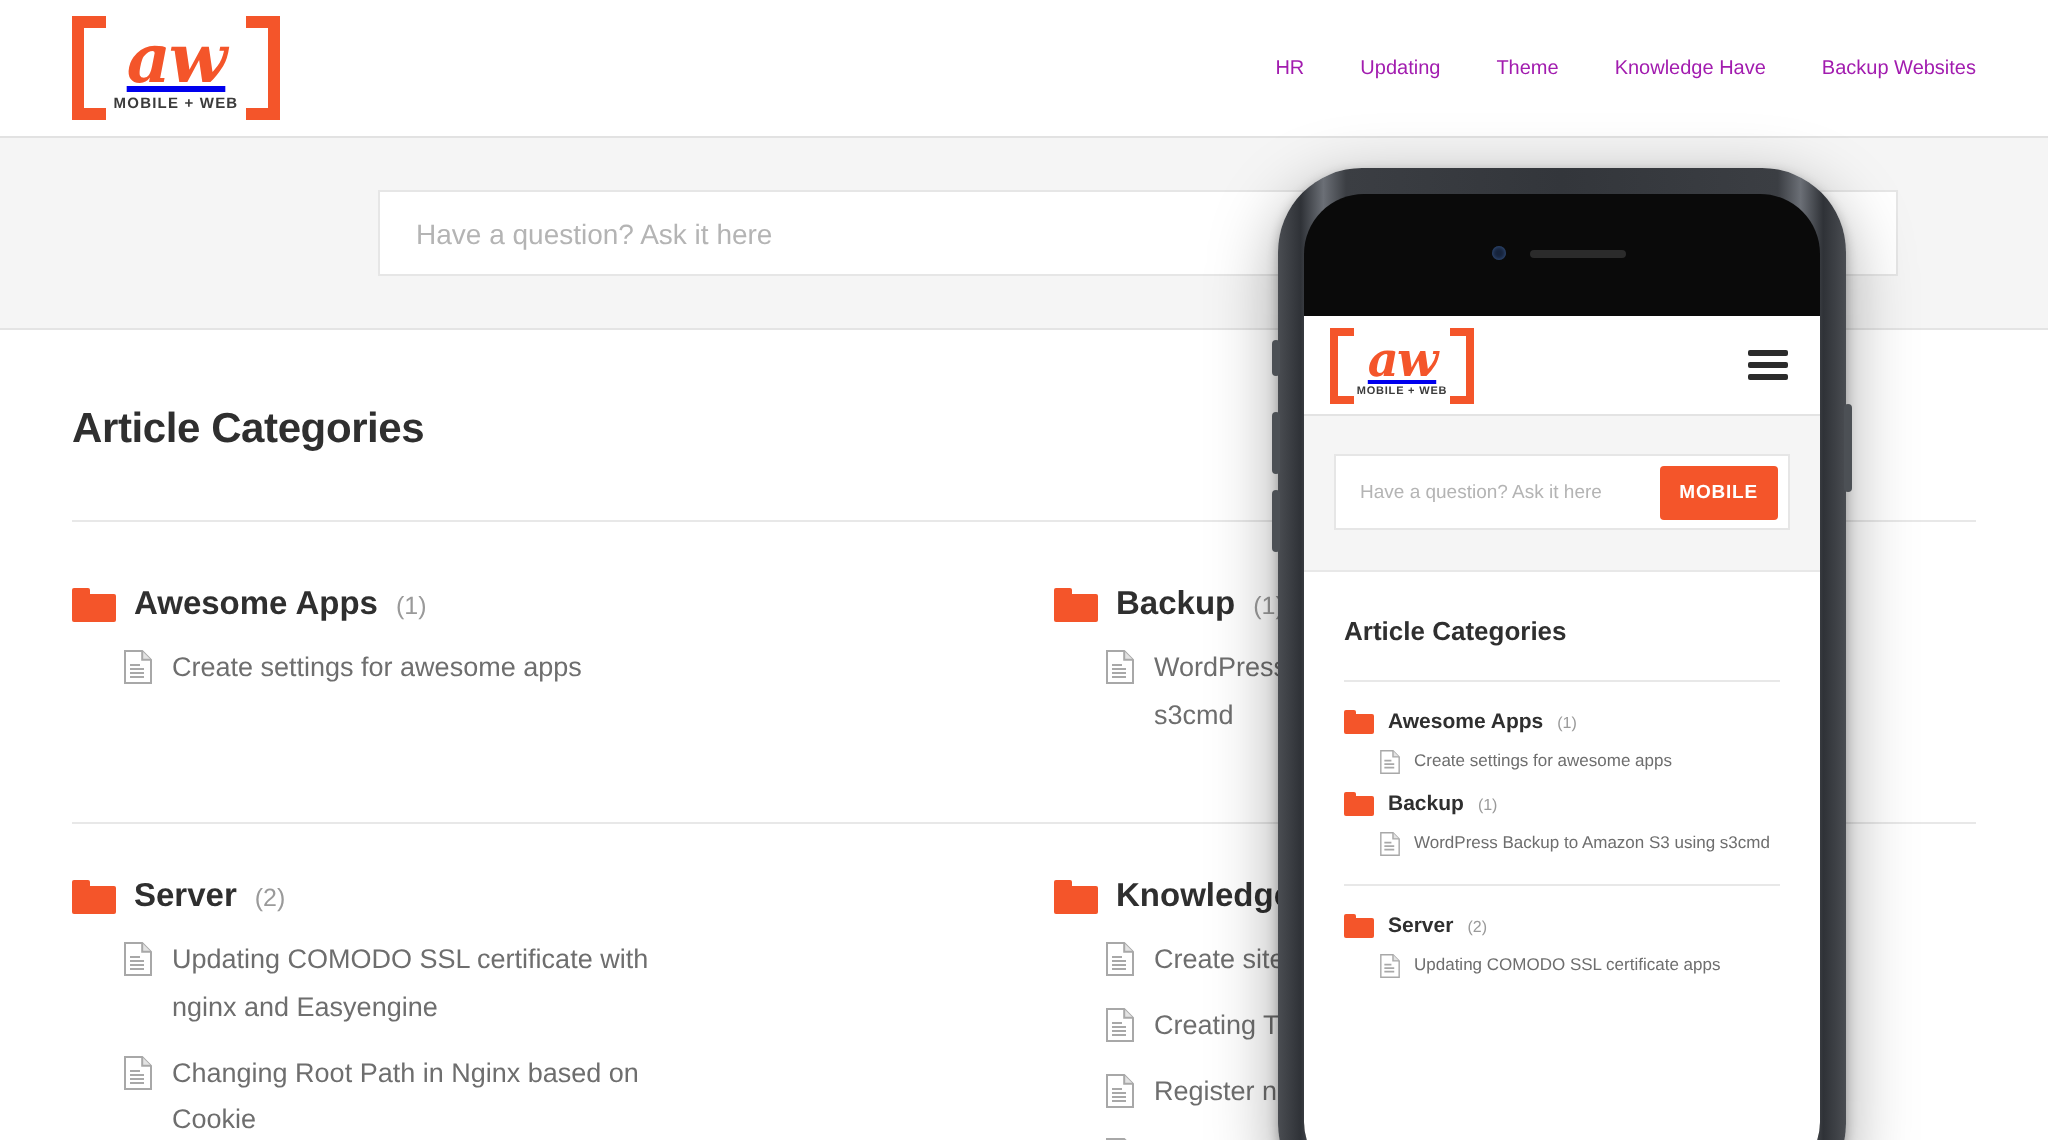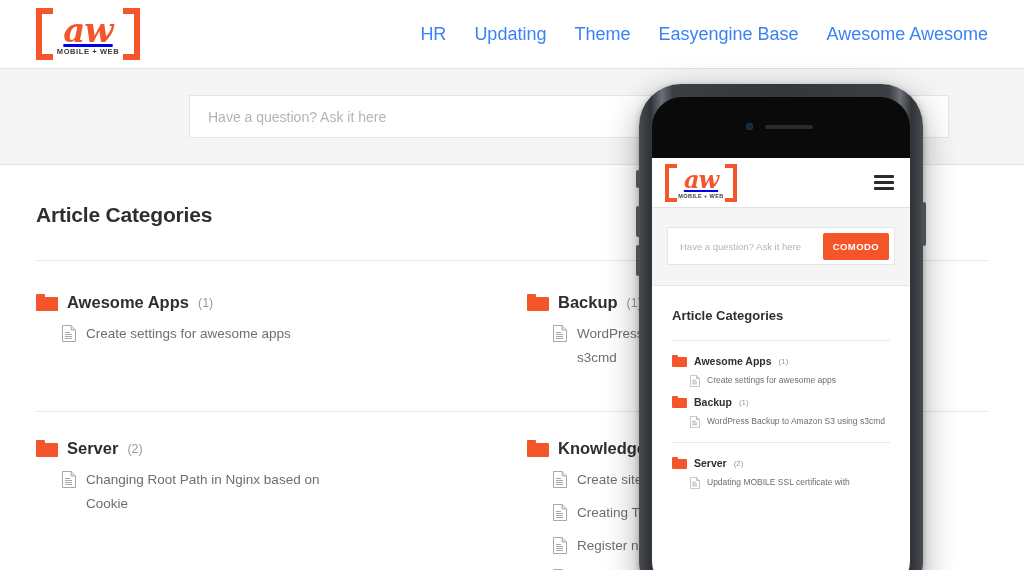--- a/index.html
+++ b/index.html
@@ -48,21 +48,21 @@
   .logo .tagline {
     position: absolute; bottom: 4px; left: 0; right: 0;
     text-align: center;
     font-size: 7.5px; font-weight: 700; letter-spacing: .6px;
     color: #3b3b3b;
   }
 
   
   .main-nav { display: flex; align-items: center; gap: 28px; }
   .main-nav a {
-    font-size: 18px; color: #3b82f6; text-decoration: none;
+    font-size: 10px; color: #a21caf; text-decoration: none;
     white-space: nowrap;
   }
 
   
   .search-band {
     background: #f5f5f5;
     border-bottom: 1px solid #e4e4e4;
     height: 96px;
     display: flex; align-items: center;
     padding-left: 189px;
@@ -252,22 +252,22 @@
       <span class="bracket l"></span>
       <span class="bracket r"></span>
       <span class="aw">aw</span>
       <span class="tagline">MOBILE + WEB</span>
     </a>
 
     <nav class="main-nav">
       <a href="#">HR</a>
       <a href="#">Updating</a>
       <a href="#">Theme</a>
-      <a href="#">Easyengine Base</a>
-      <a href="#">Awesome Awesome</a>
+      <a href="#">Knowledge Have</a>
+      <a href="#">Backup Websites</a>
     </nav>
   </div>
 
   <div class="search-band">
     <div class="search-box">
       <span class="ph">Have a question? Ask it here</span>
     </div>
   </div>
 
   <div class="content">
@@ -334,20 +334,32 @@
       <div>
         <div class="cat-title">
           <span class="folder">
             <span class="tab"></span>
               <span class="body"></span>
           </span>
           <span class="name">Server</span>
           <span class="count">(2)</span>
         </div>
         <ul class="art-list">
+          <li>
+            <span class="doc">
+              <svg width="14" height="17" viewBox="0 0 14 17">
+                <path d="M.5.5h8.6L13.5 4.9V16.5H.5z" fill="#fff" stroke="#a8a8a8"></path>
+                <path d="M9.1.5V4.9h4.4" fill="#e3e3e3" stroke="#a8a8a8"></path>
+                <g stroke="#a8a8a8" stroke-width="1">
+                    <path d="M3 7.5h5M3 9.5h7M3 11.5h7M3 13.5h7"></path>
+                  </g>
+              </svg>
+            </span>
+            <span class="lbl">Updating COMODO SSL certificate with nginx and Easyengine</span>
+          </li>
           <li>
             <span class="doc">
               <svg width="14" height="17" viewBox="0 0 14 17">
                 <path d="M.5.5h8.6L13.5 4.9V16.5H.5z" fill="#fff" stroke="#a8a8a8"></path>
                 <path d="M9.1.5V4.9h4.4" fill="#e3e3e3" stroke="#a8a8a8"></path>
                 <g stroke="#a8a8a8" stroke-width="1">
                     <path d="M3 7.5h5M3 9.5h7M3 11.5h7M3 13.5h7"></path>
                   </g>
               </svg>
             </span>
@@ -442,21 +454,21 @@
         <div class="burger">
           <span></span>
             <span></span>
             <span></span>
         </div>
       </div>
 
       <div class="m-search-band">
         <div class="m-search-box">
           <span class="ph">Have a question? Ask it here</span>
-          <button class="m-search-btn">COMODO</button>
+          <button class="m-search-btn">MOBILE</button>
         </div>
       </div>
 
       <div class="m-content">
         <div class="m-title">Article Categories</div>
         <div class="m-rule"></div>
 
         <div class="m-cats">
           <div class="m-cat-title">
             <span class="m-folder">
@@ -520,21 +532,21 @@
             <li>
               <span class="m-doc">
                 <svg width="10" height="12" viewBox="0 0 14 17">
                   <path d="M.5.5h8.6L13.5 4.9V16.5H.5z" fill="#fff" stroke="#a8a8a8"></path>
                   <path d="M9.1.5V4.9h4.4" fill="#e3e3e3" stroke="#a8a8a8"></path>
                   <g stroke="#a8a8a8" stroke-width="1.2">
                       <path d="M3 7.5h5M3 10h7M3 12.5h7"></path>
                     </g>
                 </svg>
               </span>
-              <span>Updating MOBILE SSL certificate with</span>
+              <span>Updating COMODO SSL certificate apps</span>
             </li>
           </ul>
         </div>
       </div>
 
     </div>
   </div>
 </div>
 
 </body></html>

